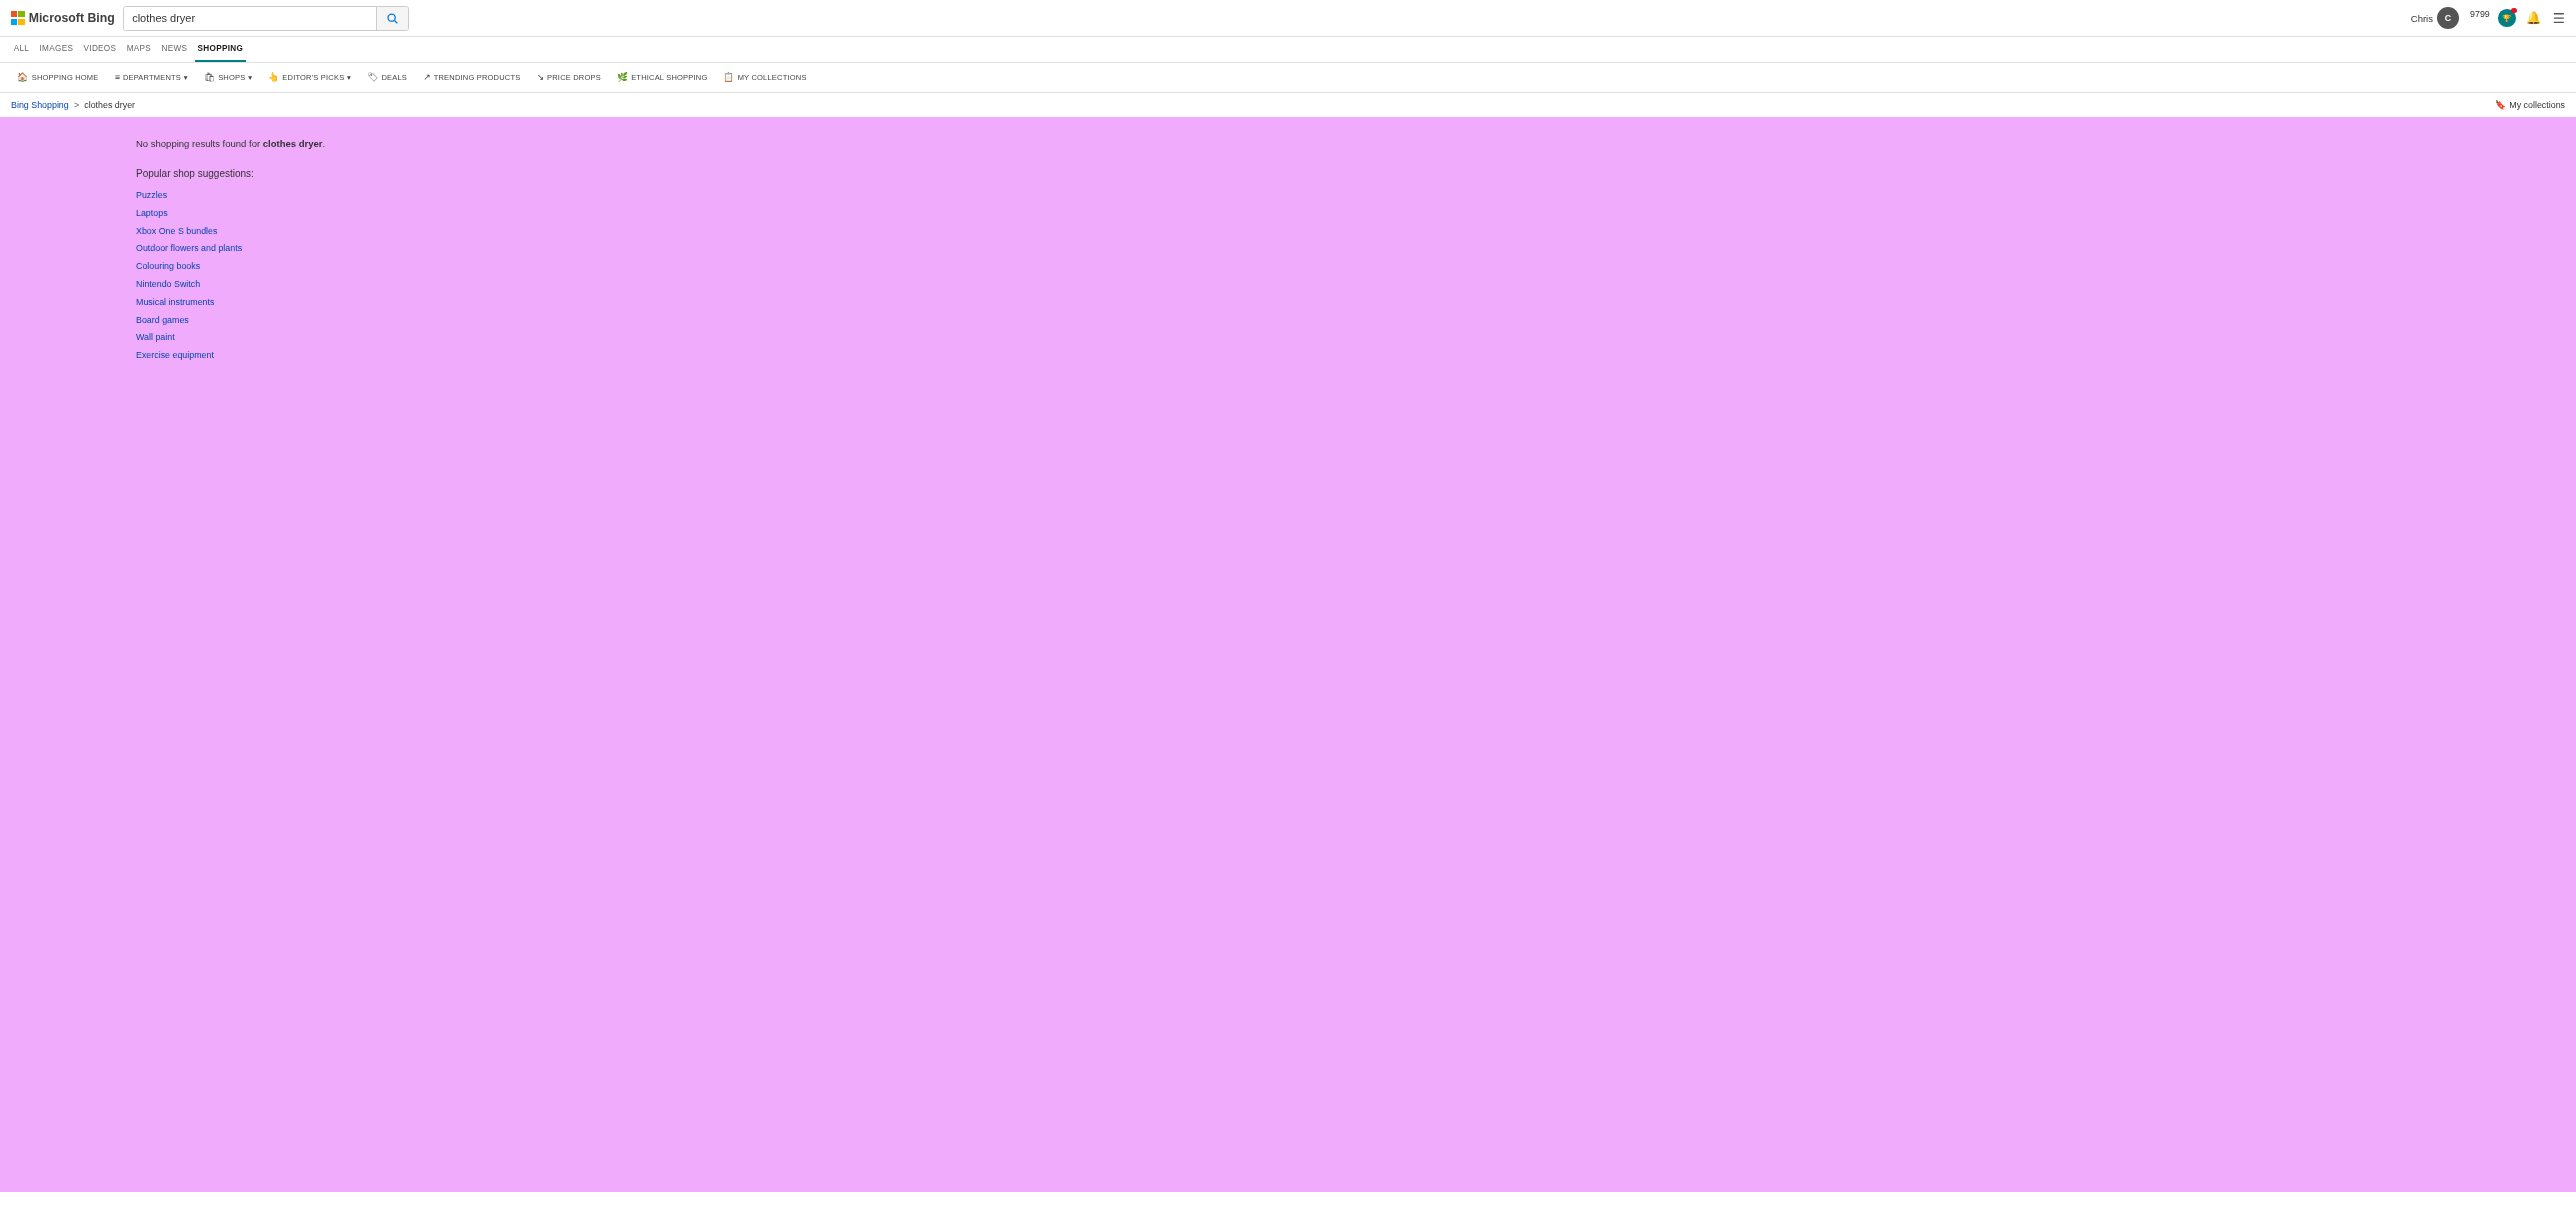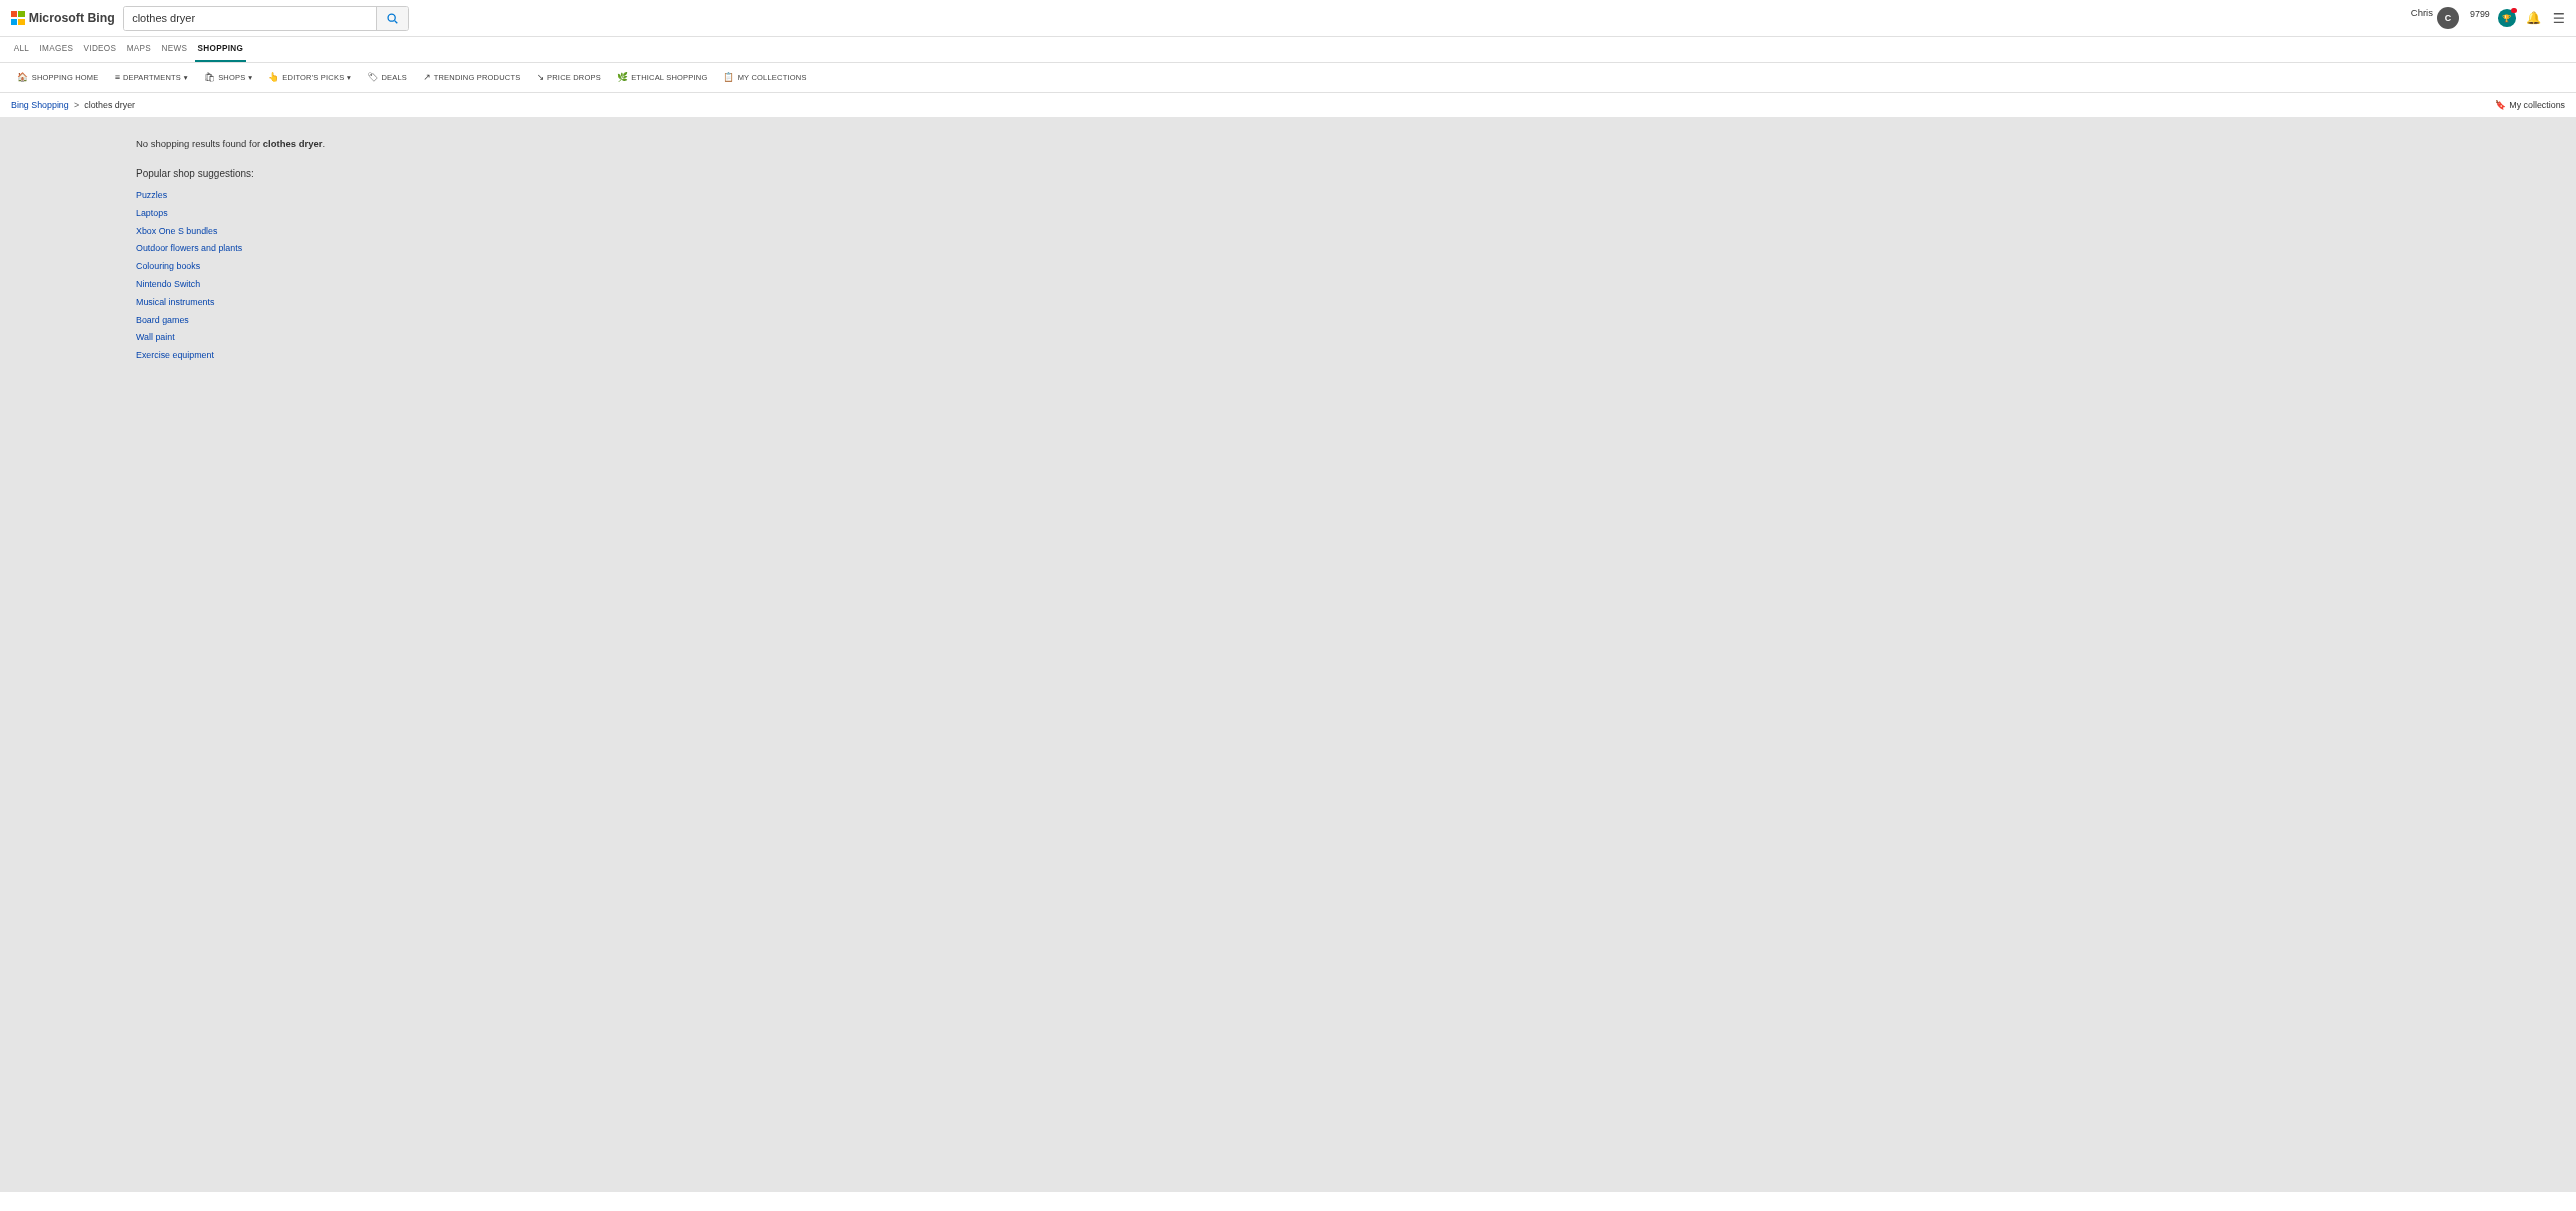--- a/index.html
+++ b/index.html
@@ -74,21 +74,21 @@
 
     #header-right {
       margin-left: auto;
       display: flex;
       align-items: center;
       gap: 11px;
     }
 
     #user-info {
       display: flex;
-      align-items: flex-start;
+      align-items: center;
       gap: 4.1px;
       cursor: pointer;
     }
 
     #user-name {
       font-size: 9.5px;
       color: #333;
     }
 
     #avatar {
@@ -223,21 +223,21 @@
       align-items: center;
       gap: 2.7px;
       color: #333;
       text-decoration: none;
       font-size: 8.9px;
       cursor: pointer;
     }
 
     
     #main-content {
-      background: #e5e5e5;
+      background: #f0abfc;
       min-height: calc(100vh - 136px);
       padding: 20.4px 136px;
     }
 
     #no-results-text {
       font-size: 9.5px;
       color: #333;
       margin-bottom: 4.1px;
       line-height: 1.5;
     }

